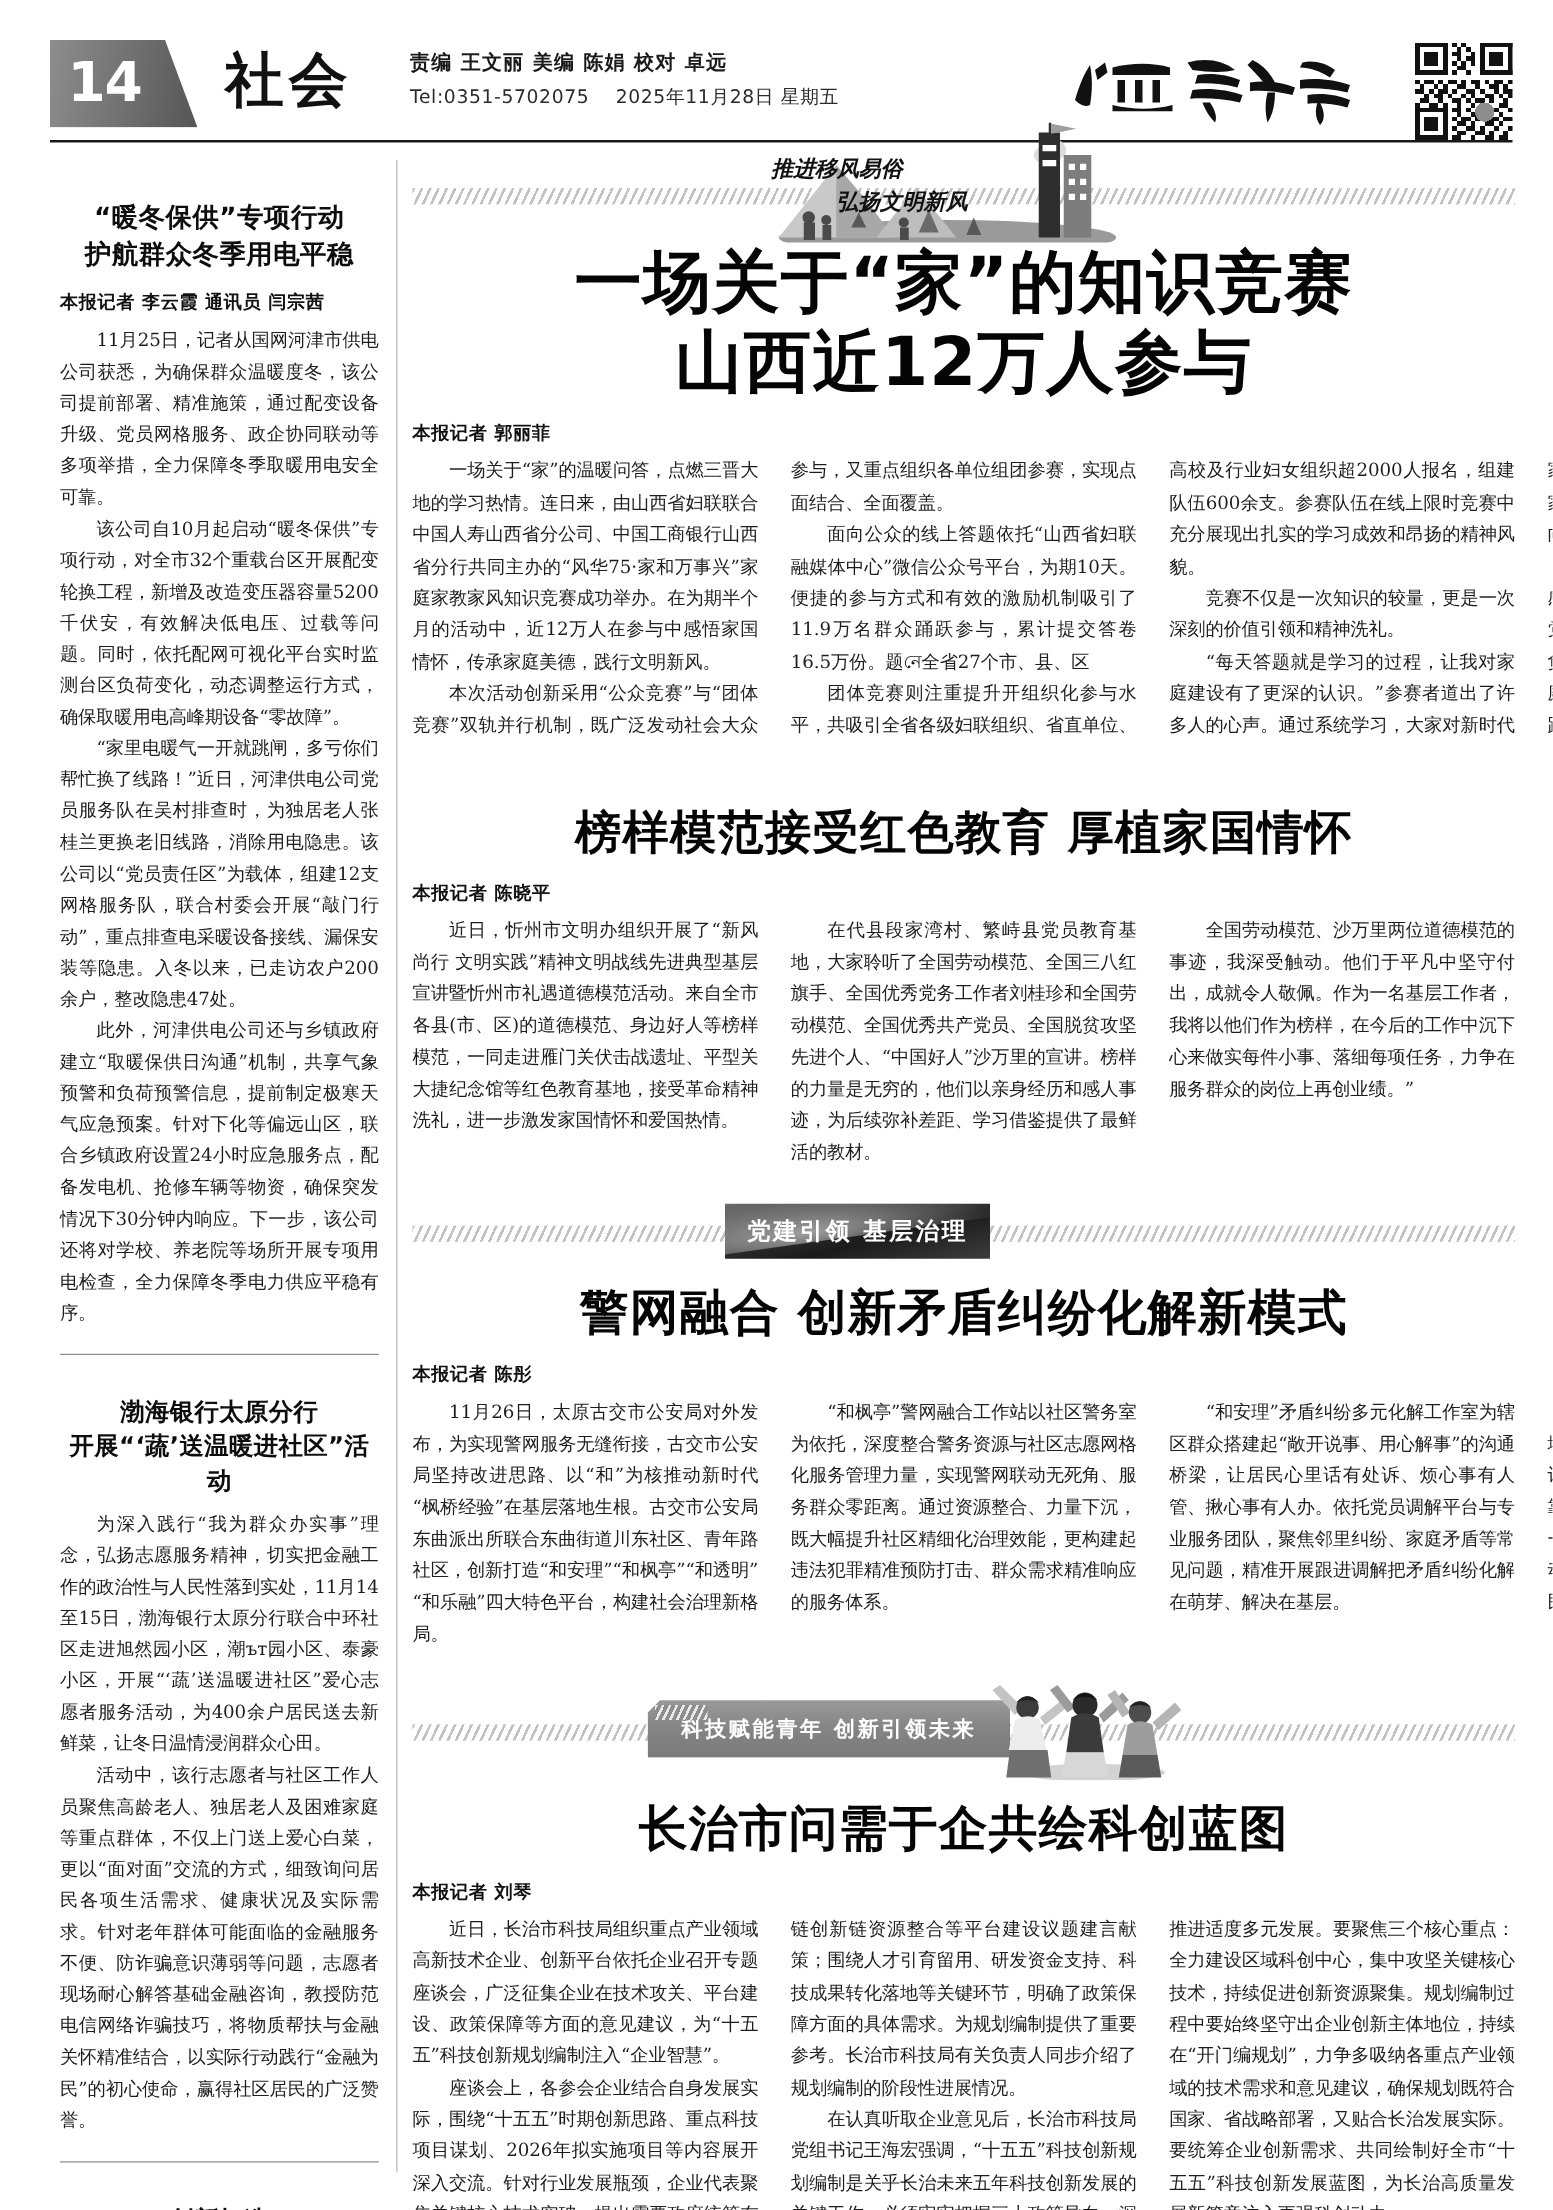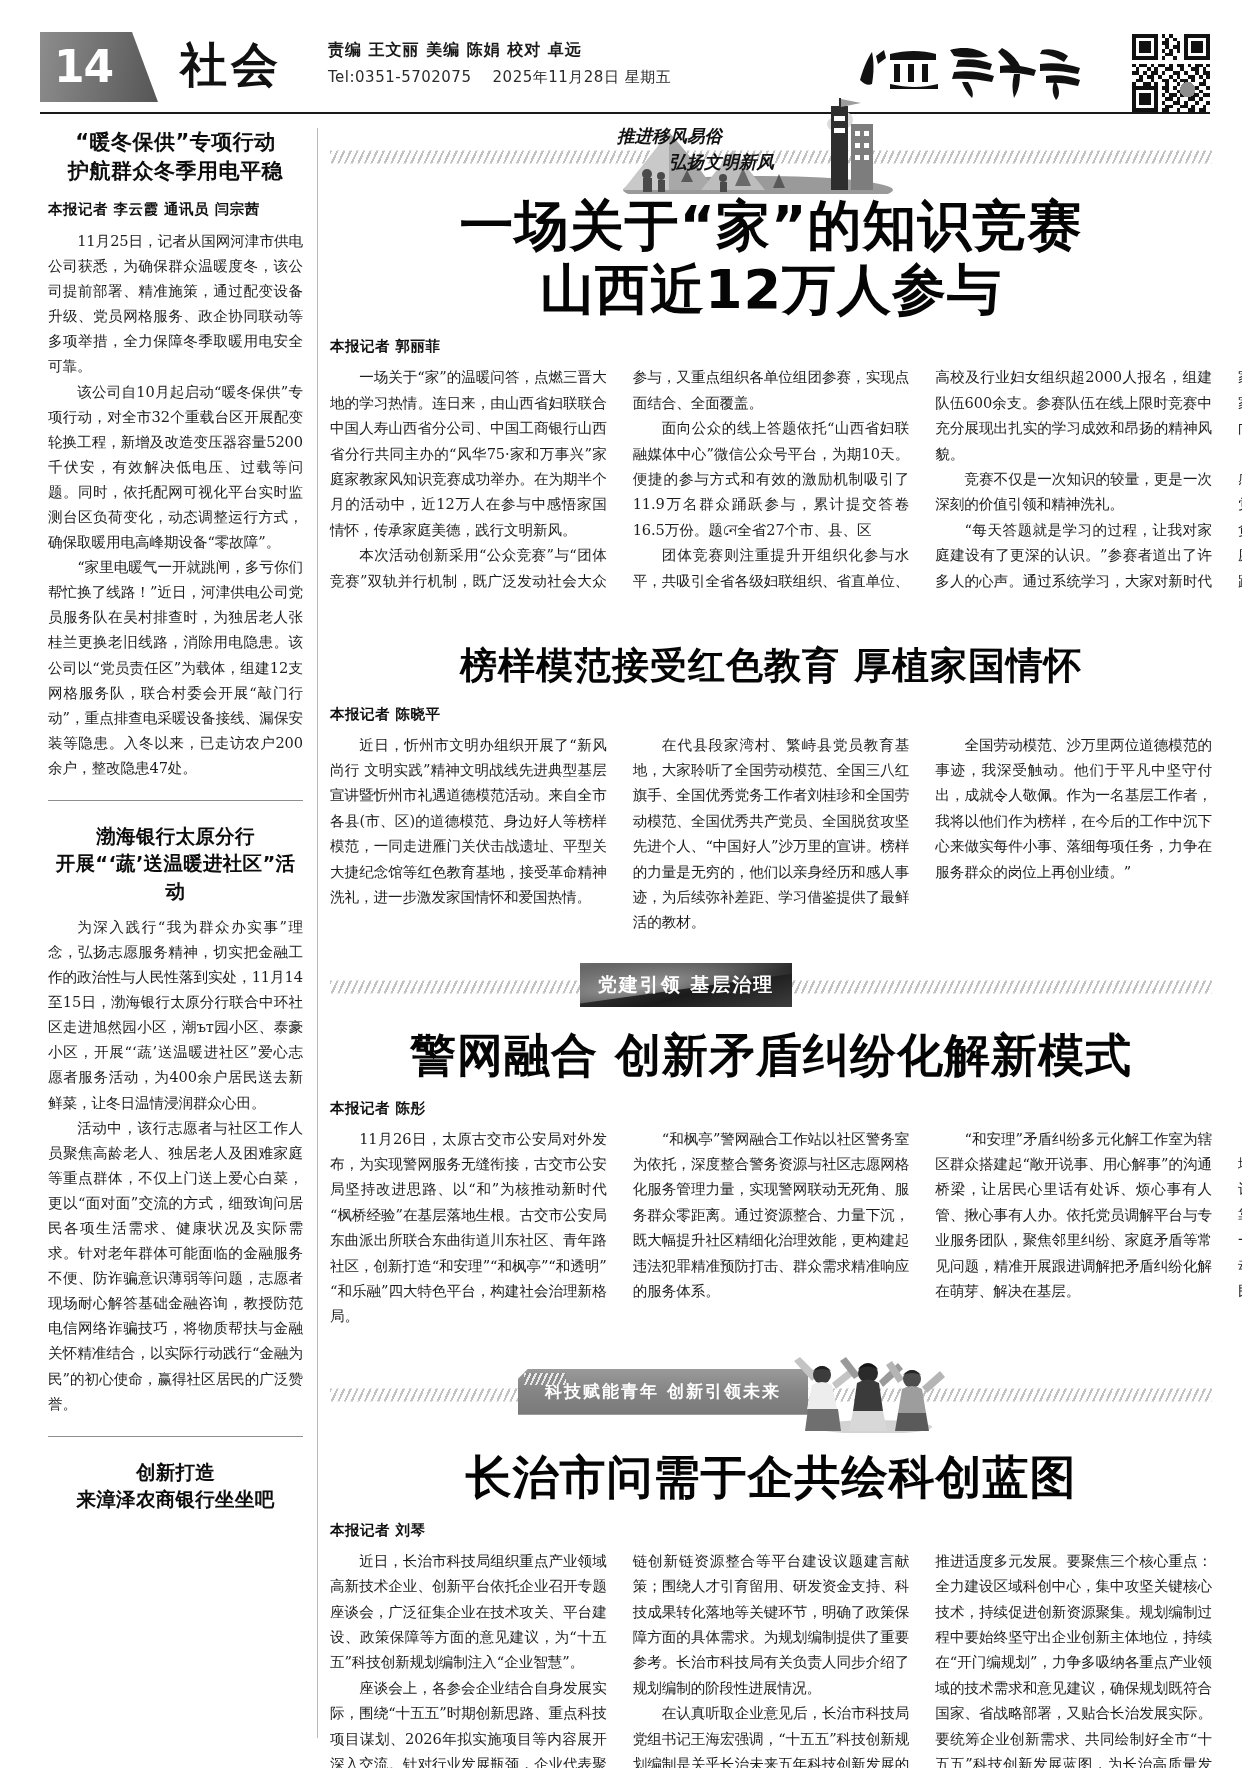--- a/index.html
+++ b/index.html
@@ -70,20 +70,21 @@
   }
   .right-area{
     position:absolute;left:330px;top:120px;width:882px;height:1625px;
   }
 
   
   .lc-headline{
     text-align:center;font-weight:bold;
     font-family:"DejaVu Sans","Liberation Sans",sans-serif;
     color:#0d0d0d;
+    margin-top:32px;
   }
   .lc-headline .l{display:block;}
   .lc-h-lg .l{font-size:21px;line-height:1.38;letter-spacing:0.5px;}
   .lc-h-md .l{font-size:19.5px;line-height:1.4;letter-spacing:0.3px;}
   .lc-byline{
     font-size:14.5px;font-weight:bold;margin-top:14px;letter-spacing:0.5px;
     color:#111;
   }
   .lc-body{
     font-size:14.6px;line-height:1.72;text-align:justify;
@@ -155,21 +156,21 @@
   }
 
   
   .art-head{
     text-align:center;font-weight:bold;color:#050505;
     font-family:"DejaVu Sans","Liberation Sans",sans-serif;
   }
   .art-head .hl{display:block;}
   .head-xl .hl{font-size:54px;line-height:1.18;letter-spacing:1px;}
   .head-lg .hl{font-size:37px;line-height:1.22;letter-spacing:1px;}
-  .head-md .hl{font-size:46px;line-height:1.22;letter-spacing:1px;}
+  .head-md .hl{font-size:39px;line-height:1.22;letter-spacing:1px;}
 
   .art-byline{
     font-size:14.5px;font-weight:bold;margin:16px 0 8px 0;
     letter-spacing:.5px;color:#111;
   }
   .cols3{
     column-count:3;column-gap:26px;column-fill:auto;
     font-family:"DejaVu Serif","Liberation Serif",serif;
     font-size:14.6px;line-height:1.74;text-align:justify;
     color:#1d1d1d;letter-spacing:-0.1px;
@@ -345,20 +346,21 @@
     <div class="lc-block">
       <div class="lc-headline lc-h-lg">
         <span class="l">“暖冬保供”专项行动</span>
         <span class="l">护航群众冬季用电平稳</span>
       </div>
       <div class="lc-byline">本报记者 李云霞 通讯员 闫宗茜</div>
       <div class="lc-body">
         <p>11月25日，记者从国网河津市供电公司获悉，为确保群众温暖度冬，该公司提前部署、精准施策，通过配变设备升级、党员网格服务、政企协同联动等多项举措，全力保障冬季取暖用电安全可靠。</p>
         <p>该公司自10月起启动“暖冬保供”专项行动，对全市32个重载台区开展配变轮换工程，新增及改造变压器容量5200千伏安，有效解决低电压、过载等问题。同时，依托配网可视化平台实时监测台区负荷变化，动态调整运行方式，确保取暖用电高峰期设备“零故障”。</p>
         <p>“家里电暖气一开就跳闸，多亏你们帮忙换了线路！”近日，河津供电公司党员服务队在吴村排查时，为独居老人张桂兰更换老旧线路，消除用电隐患。该公司以“党员责任区”为载体，组建12支网格服务队，联合村委会开展“敲门行动”，重点排查电采暖设备接线、漏保安装等隐患。入冬以来，已走访农户200余户，整改隐患47处。</p>
+        <p>此外，河津供电公司还与乡镇政府建立“取暖保供日沟通”机制，共享气象预警和负荷预警信息，提前制定极寒天气应急预案。针对下化等偏远山区，联合乡镇政府设置24小时应急服务点，配备发电机、抢修车辆等物资，确保突发情况下30分钟内响应。下一步，该公司还将对学校、养老院等场所开展专项用电检查，全力保障冬季电力供应平稳有序。</p>
       </div>
     </div>
 
     <div class="lc-sep"></div>
 
     <div class="lc-block">
       <div class="lc-headline lc-h-md">
         <span class="l">渤海银行太原分行</span>
         <span class="l">开展“‘蔬’送温暖进社区”活动</span>
       </div>

